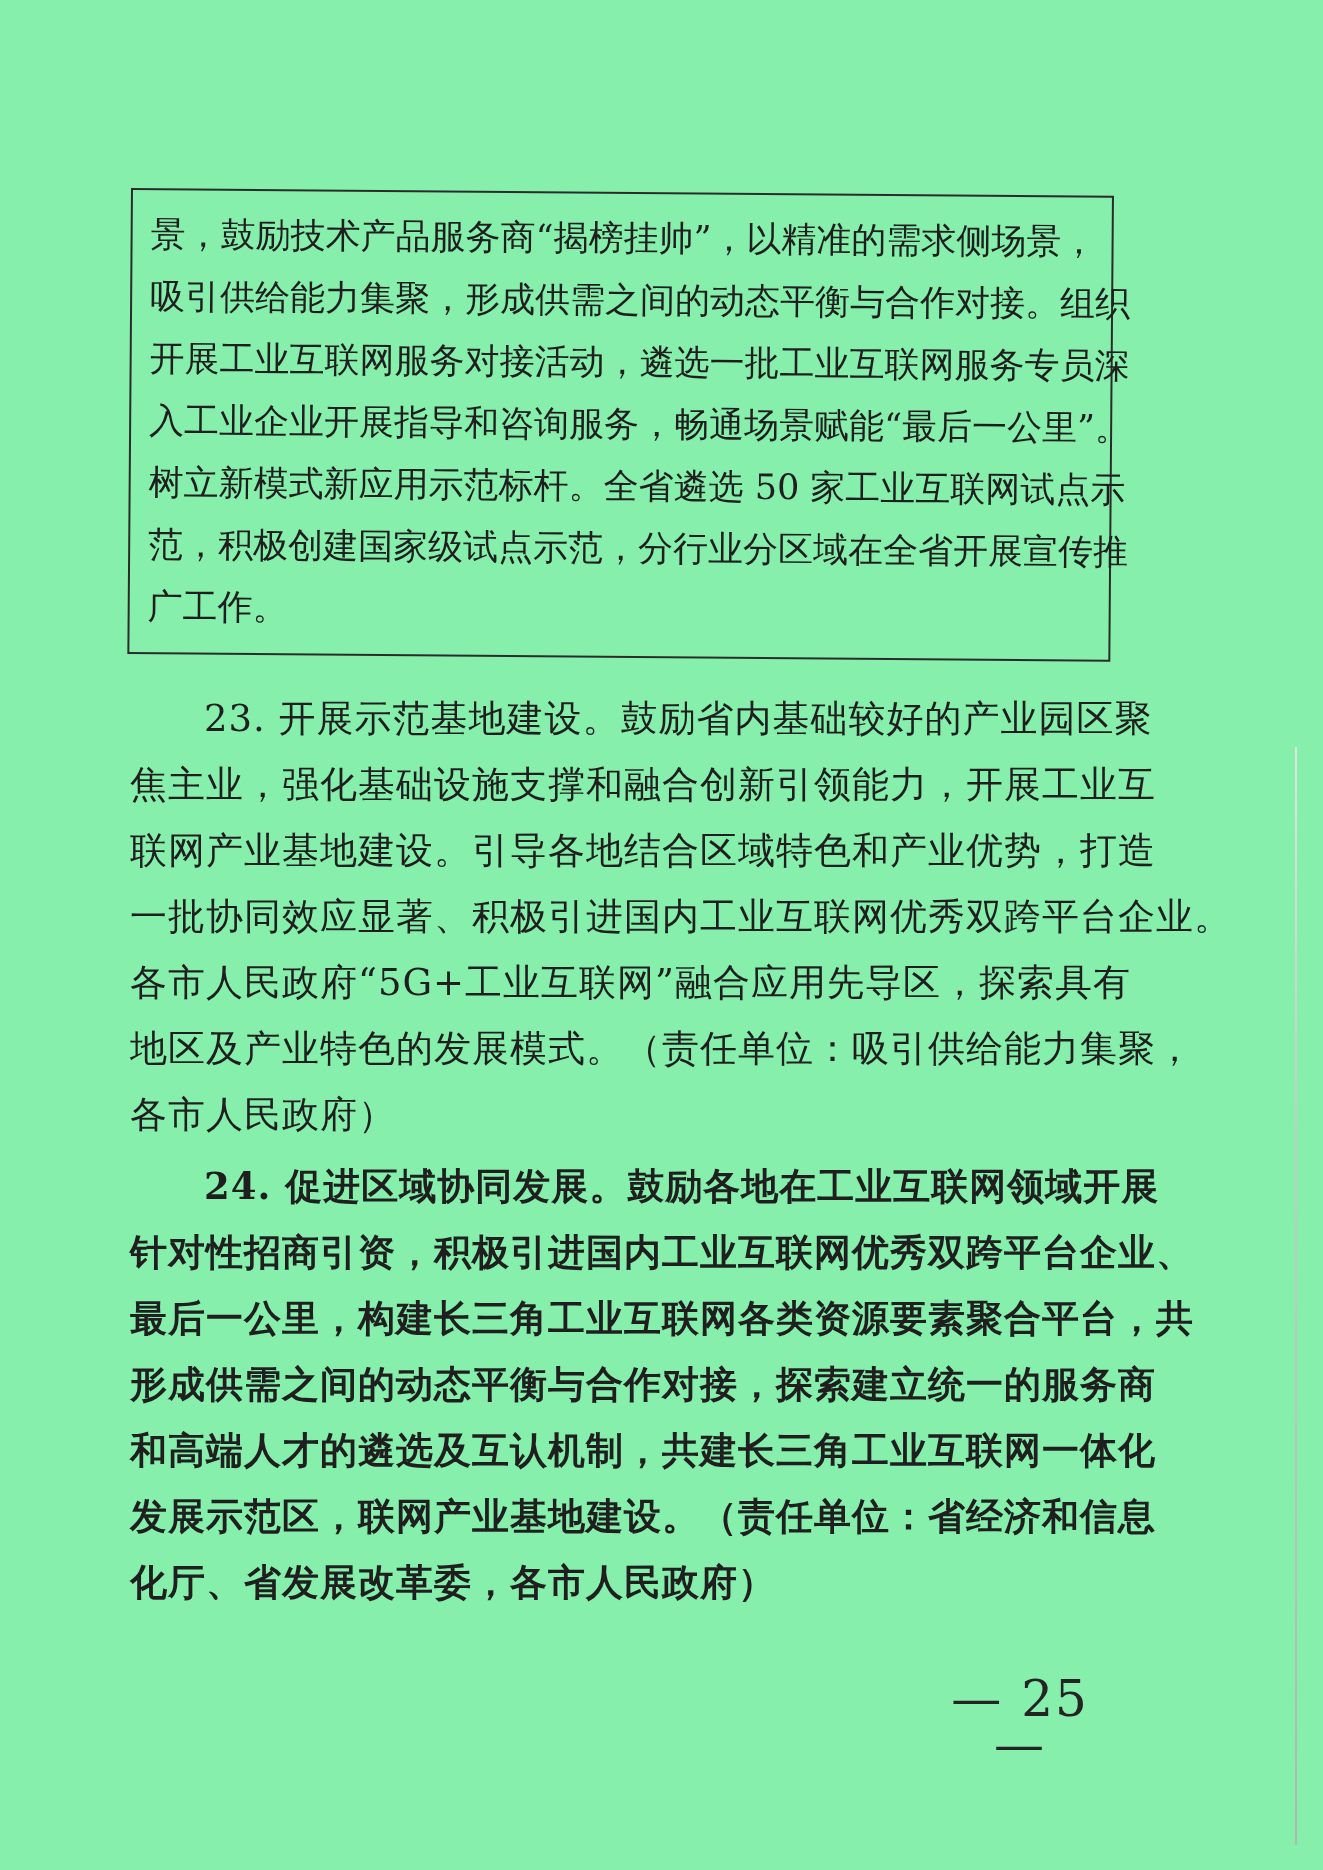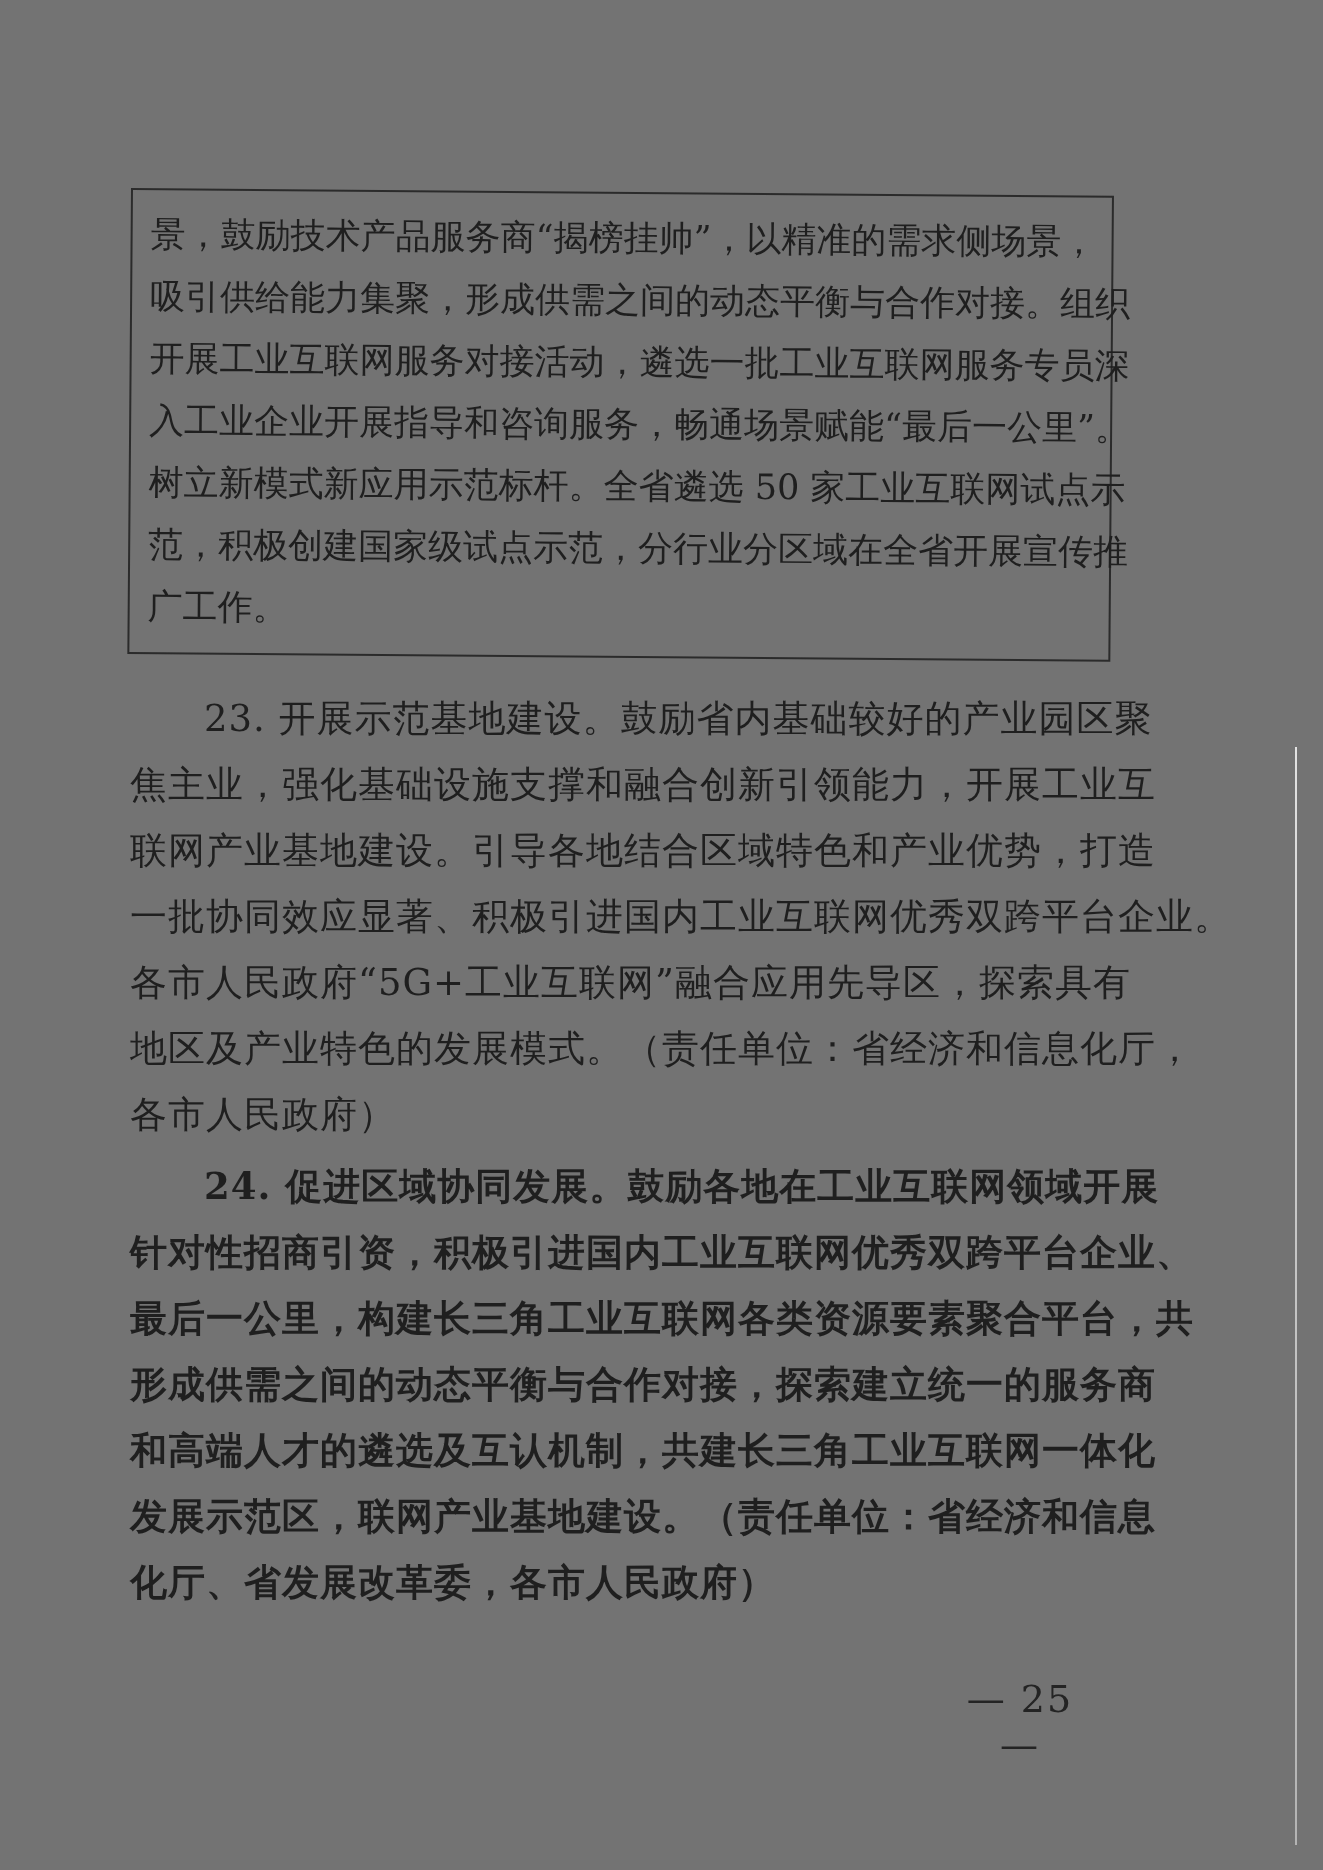--- a/index.html
+++ b/index.html
@@ -5,21 +5,21 @@
   html, body {
     margin: 0;
     padding: 0;
     background: #e8e8e8;
   }
   .page {
     position: relative;
     width: 1323px;
     height: 1870px;
     margin: 0 auto;
-    background: #737373;
+    background: #86efac;
     overflow: hidden;
     font-family: "DejaVu Serif", "Liberation Serif", serif;
     color: #1f1f1f;
   }
   
   .notice-box {
     position: absolute;
     left: 131px;
     top: 188px;
     width: 945px;
@@ -53,21 +53,21 @@
   .para .line.indent {
     text-indent: 74px;
   }
   
   .page-number {
     position: absolute;
     left: 940px;
     top: 1676px;
     width: 160px;
     text-align: center;
-    font-size: 38px;
+    font-size: 50px;
     line-height: 46px;
     letter-spacing: 2px;
     color: #242424;
   }
   
   .scan-line {
     position: absolute;
     left: 1295px;
     top: 747px;
     width: 2px;
@@ -91,21 +91,21 @@
   </div>
 
   <div class="body-block">
 
     <div class="para">
       <div class="line indent">23. 开展示范基地建设。鼓励省内基础较好的产业园区聚</div>
       <div class="line">焦主业，强化基础设施支撑和融合创新引领能力，开展工业互</div>
       <div class="line">联网产业基地建设。引导各地结合区域特色和产业优势，打造</div>
       <div class="line">一批协同效应显著、积极引进国内工业互联网优秀双跨平台企业。</div>
       <div class="line">各市人民政府“5G+工业互联网”融合应用先导区，探索具有</div>
-      <div class="line">地区及产业特色的发展模式。（责任单位：省经济和信息化厅，</div>
+      <div class="line">地区及产业特色的发展模式。（责任单位：吸引供给能力集聚，</div>
       <div class="line">各市人民政府）</div>
     </div>
 
     <div class="para">
       <div class="line indent">24. 促进区域协同发展。鼓励各地在工业互联网领域开展</div>
       <div class="line">针对性招商引资，积极引进国内工业互联网优秀双跨平台企业、</div>
       <div class="line">最后一公里，构建长三角工业互联网各类资源要素聚合平台，共</div>
       <div class="line">形成供需之间的动态平衡与合作对接，探索建立统一的服务商</div>
       <div class="line">和高端人才的遴选及互认机制，共建长三角工业互联网一体化</div>
       <div class="line">发展示范区，联网产业基地建设。（责任单位：省经济和信息</div>

